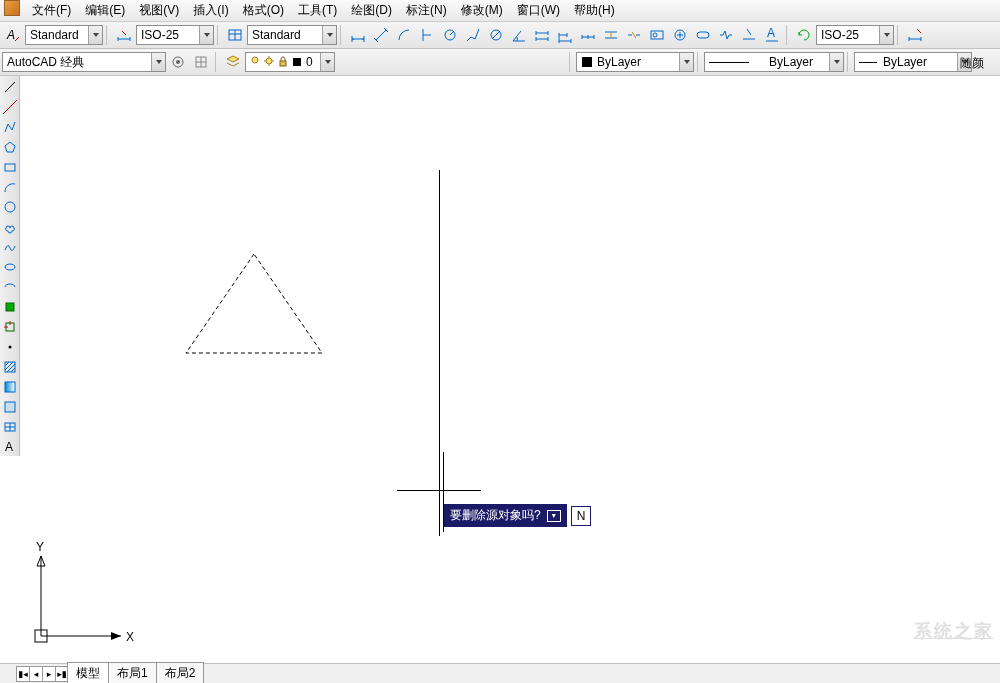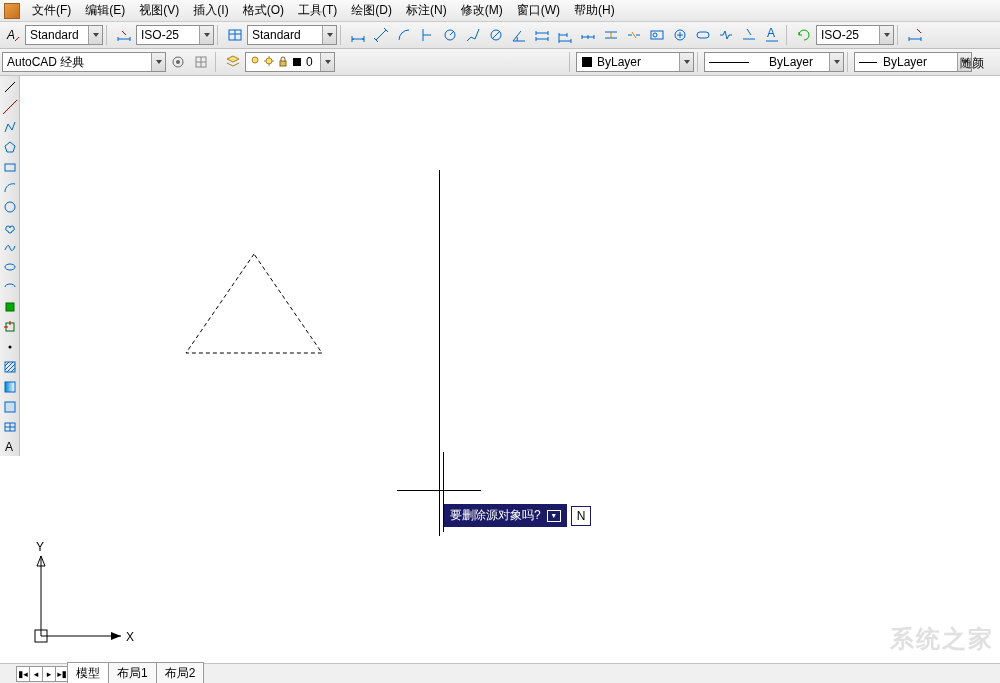--- a/index.html
+++ b/index.html
@@ -1,18 +1,18 @@
 <!DOCTYPE html>
 <html><head>
 <meta charset="utf-8">
 <style>
 * { margin: 0; padding: 0; box-sizing: border-box; font-family: "SimSun", "宋体", sans-serif; font-size: 12px; }
 body { width: 1000px; height: 683px; background: #fff; overflow: hidden; position: relative; }
 
-.menubar { height: 22px; background: linear-gradient(#fafafa,#e8e8e8); border-bottom: 1px solid #ccc; display: flex; align-items: center; padding: 0 4px; gap: 2px; }
+.menubar { height: 22px; background: linear-gradient(#fafafa,#e8e8e8); border-bottom: 1px solid #ccc; display: flex; align-items: flex-start; padding: 0 4px; gap: 2px; }
 .app-icon { width: 16px; height: 16px; background: linear-gradient(135deg,#e8a040,#c87020); border: 1px solid #a06020; margin-right: 4px; }
 .menu-item { padding: 2px 6px; cursor: default; }
 
 .toolbar-row { height: 27px; background: linear-gradient(#f5f5f5,#e5e5e5); border-bottom: 1px solid #c0c0c0; display: flex; align-items: center; padding: 0 2px; gap: 1px; }
 .tb-icon { width: 22px; height: 22px; display: flex; align-items: center; justify-content: center; border: 1px solid transparent; cursor: default; }
 .tb-sep { width: 4px; height: 20px; border-left: 1px solid #c0c0c0; margin: 0 2px; }
 .tb-combo { height: 20px; border: 1px solid #8f8f8f; background: #fff; display: flex; align-items: center; padding: 0 4px; position: relative; }
 .tb-combo-arrow { position: absolute; right: 0; top: 0; width: 14px; height: 18px; background: linear-gradient(#f0f0f0,#d8d8d8); border-left: 1px solid #a0a0a0; display: flex; align-items: center; justify-content: center; }
 .tb-combo-arrow::after { content: ""; width: 0; height: 0; border-left: 3px solid transparent; border-right: 3px solid transparent; border-top: 4px solid #444; }
 .linetype-sample { width: 40px; height: 1px; background: #000; margin-right: 20px; }
@@ -33,21 +33,21 @@
 .tooltip-label { background: #1a1a66; color: #fff; padding: 3px 6px; font-size: 12px; display: flex; align-items: center; gap: 6px; }
 .tooltip-glyph { width: 14px; height: 12px; border: 1px solid #fff; display: flex; align-items: center; justify-content: center; font-size: 8px; }
 .tooltip-input { border: 1px solid #1a1a66; background: #fff; padding: 2px 5px; font-size: 12px; min-width: 18px; text-align: center; }
 
 .tabs-row { position: absolute; left: 0; bottom: 0; right: 0; height: 20px; background: #f0f0f0; border-top: 1px solid #c0c0c0; display: flex; align-items: center; padding-left: 16px; }
 .tab-nav { width: 14px; height: 16px; border: 1px solid #999; background: #fff; display: flex; align-items: center; justify-content: center; font-size: 9px; margin-right: -1px; }
 .tab-item { padding: 2px 8px; border: 1px solid #999; background: #f8f8f8; margin-left: -1px; }
 .tab-item.active { background: #fff; }
 .extra-btn { position: absolute; right: 10px; top: 53px; padding: 2px 6px; }
 
-.watermark { position: absolute; right: 6px; bottom: 28px; color: #e0e0e0; font-size: 24px; font-weight: bold; letter-spacing: 2px; pointer-events: none; }
+.watermark { position: absolute; right: 6px; bottom: 40px; color: #e0e0e0; font-size: 18px; font-weight: bold; letter-spacing: 2px; pointer-events: none; text-decoration: underline; }
 .layers-icons { display: flex; align-items: center; gap: 2px; }
 .mini-icon { width: 12px; height: 12px; display: inline-block; }
 svg { display: block; }
 </style>
 </head>
 <body>
 
 <div class="menubar">
   <div class="app-icon"></div>
   <div class="menu-item">文件(F)</div>

